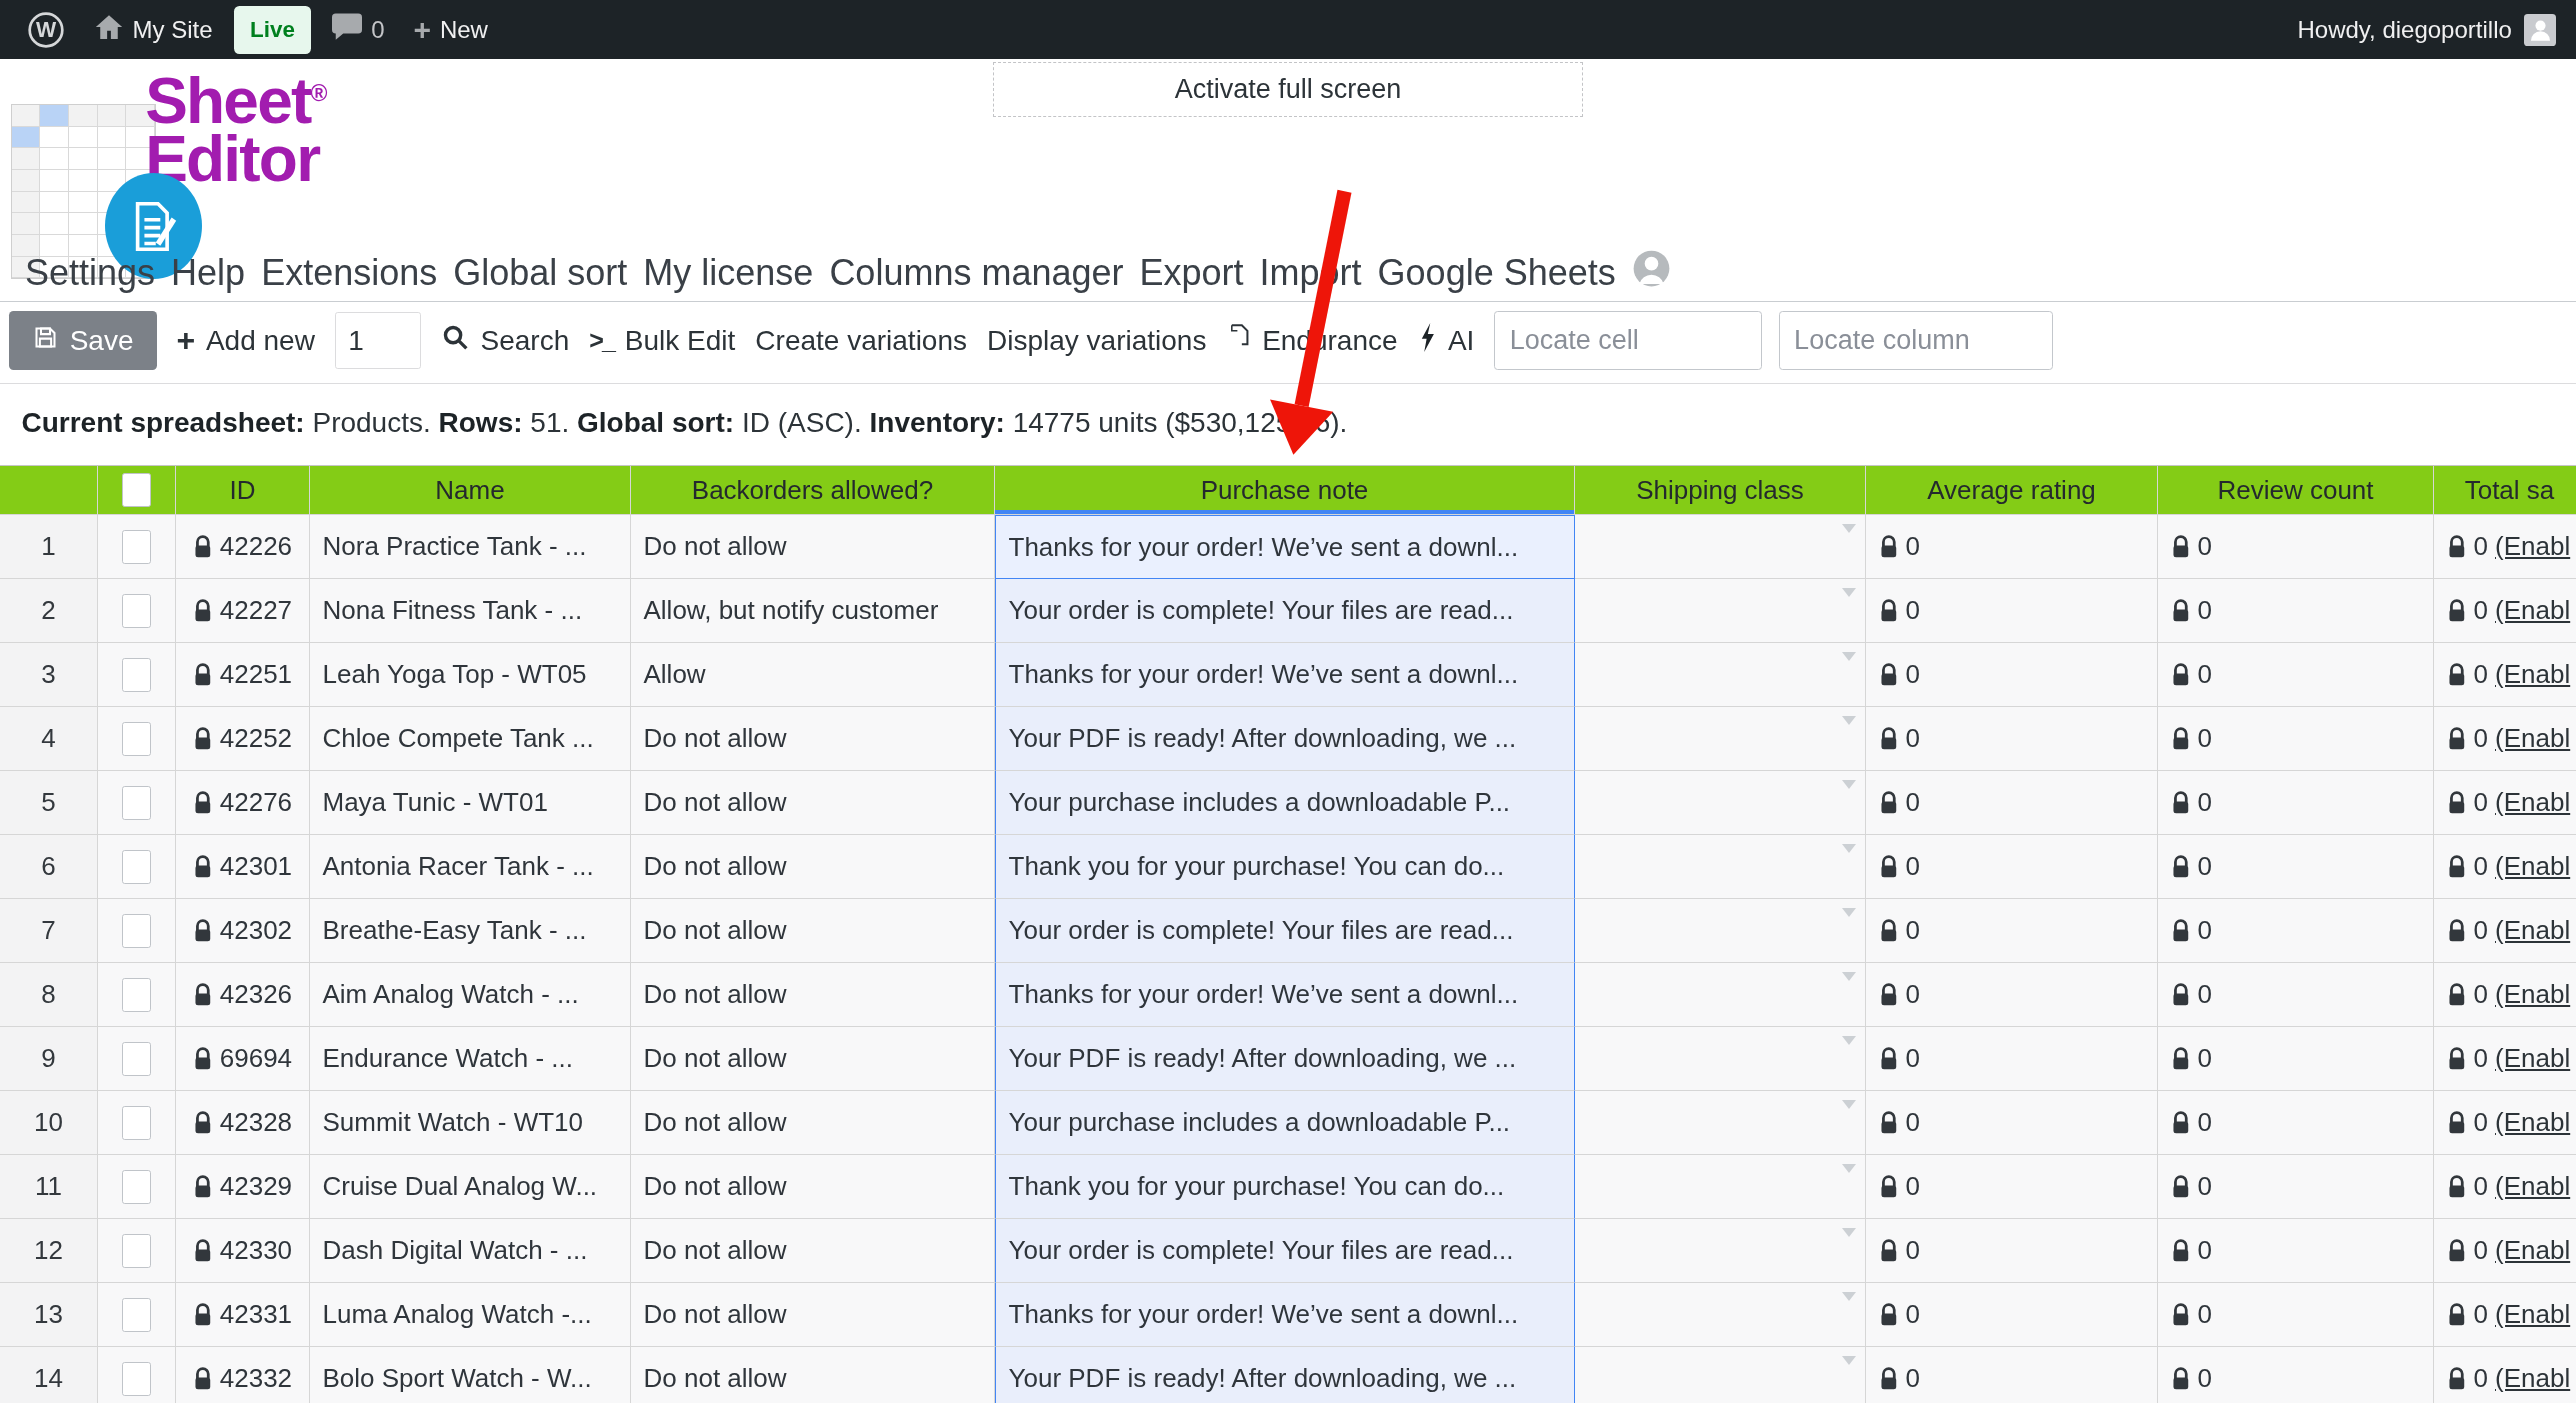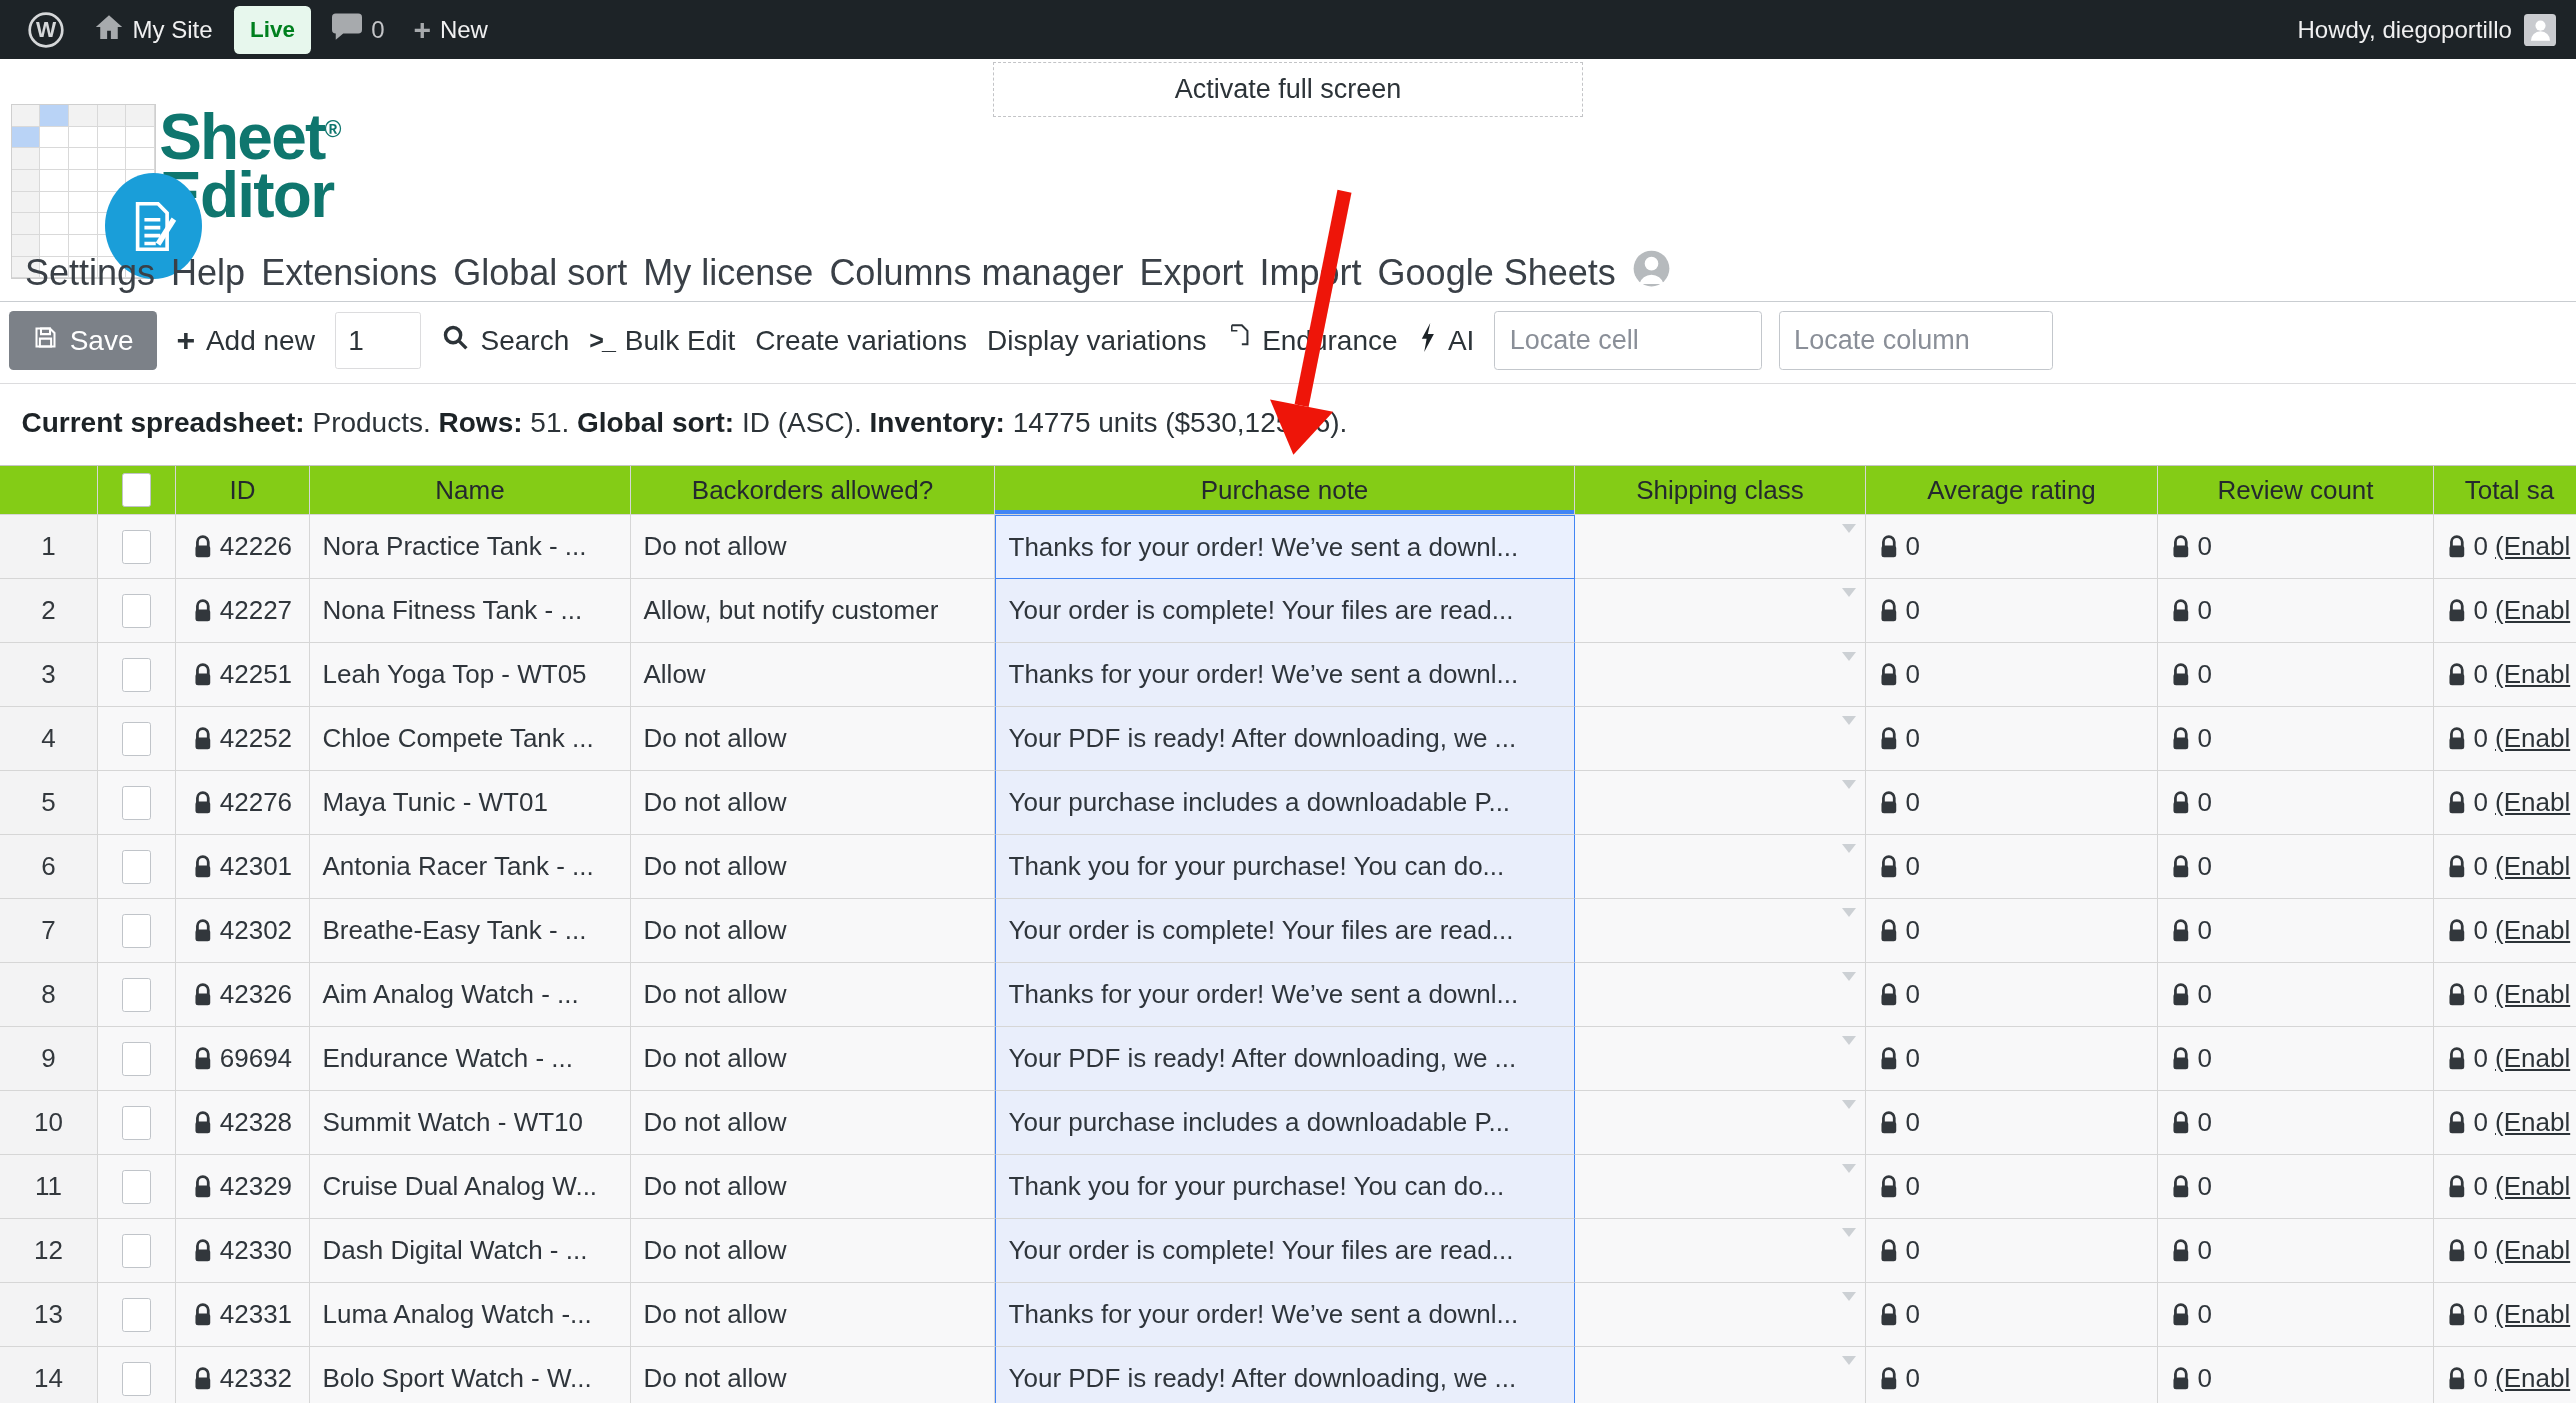--- a/index.html
+++ b/index.html
@@ -28,22 +28,22 @@
   .fullscreen-link { color:#2c3338; font-size:27px; cursor:pointer; }
 
   
   .logo { position:absolute; top:7.2px; left:7.2px; width:376px; height:224px; }
   .logo-grid { position:absolute; top:38px; left:3.6px; width:145px; height:175px;
     background:#fff; border:0.9px solid #cfcfcf;
     display:grid; grid-template-columns:repeat(5,1fr); grid-template-rows:repeat(8,1fr); }
   .logo-grid div { border-right:0.9px solid #d9d9d9; border-bottom:0.9px solid #d9d9d9; background:#f2f2f2; }
   .logo-grid div.w { background:#fff; }
   .logo-grid div.b { background:#b9d3f6; }
-  .logo-text { position:absolute; left:152px; top:5.4px; color:#0f766e; font-weight:bold;
-    font-size:64px; line-height:0.92; letter-spacing:-1.8px;margin-top:36px; }
+  .logo-text { position:absolute; left:138px; top:5.4px; color:#a21caf; font-weight:bold;
+    font-size:64px; line-height:0.92; letter-spacing:-1.8px; }
   .logo-reg { font-size:23px; vertical-align:super; }
   .logo-badge { position:absolute; left:98px; top:107px; width:97px; height:106px;
     background:#1a9ed9; border-radius:50%; display:flex; align-items:center; justify-content:center; }
 
   
   .menu { position:absolute; top:190px; left:25px; right:18px; display:flex;
     align-items:center; gap:16px; font-size:36px; color:#3a4047; }
   .menu-item { cursor:pointer; white-space:nowrap; }
   .divider1 { position:absolute; top:242px; left:0; width:2576px; height:0.9px; background:#c9cdd1; }
 

